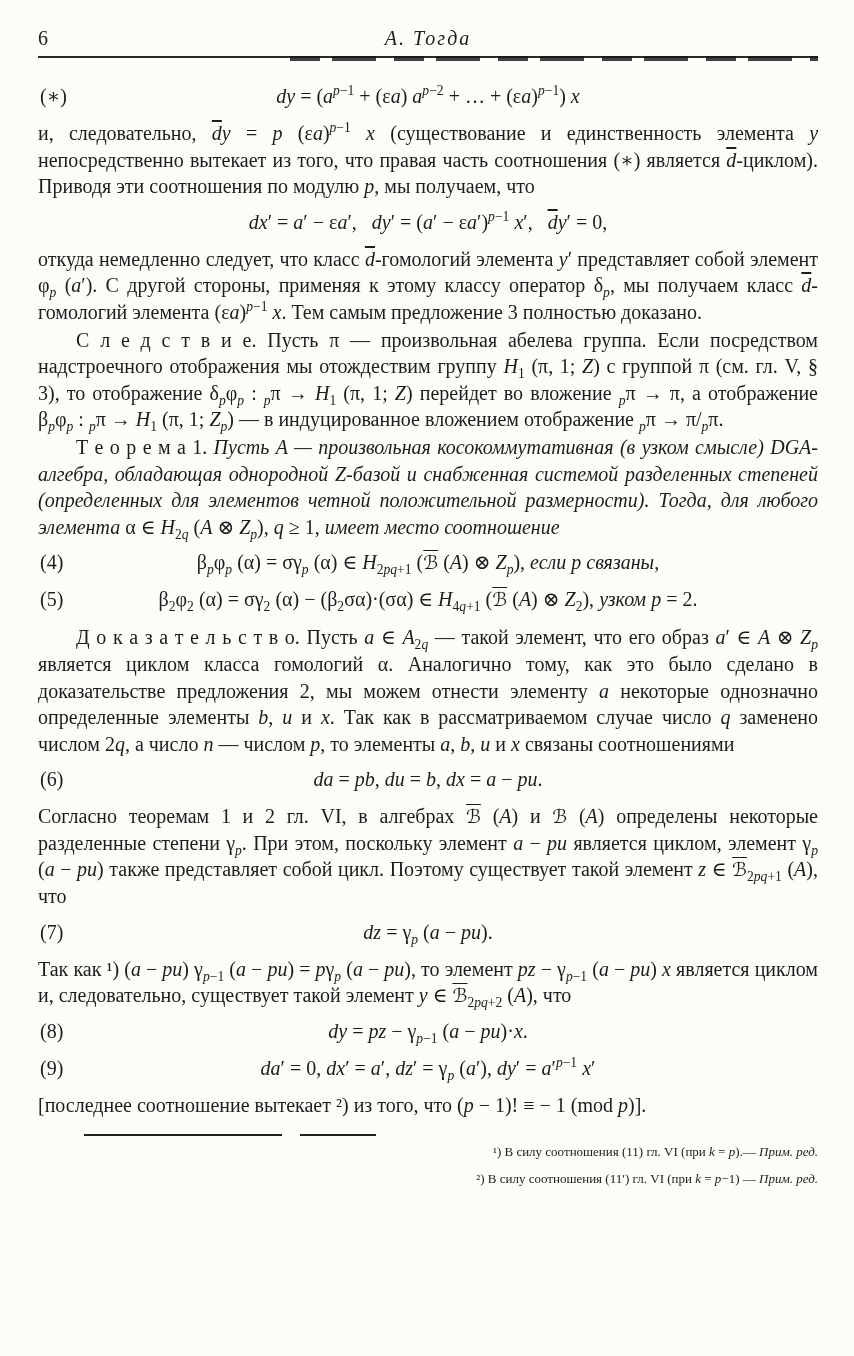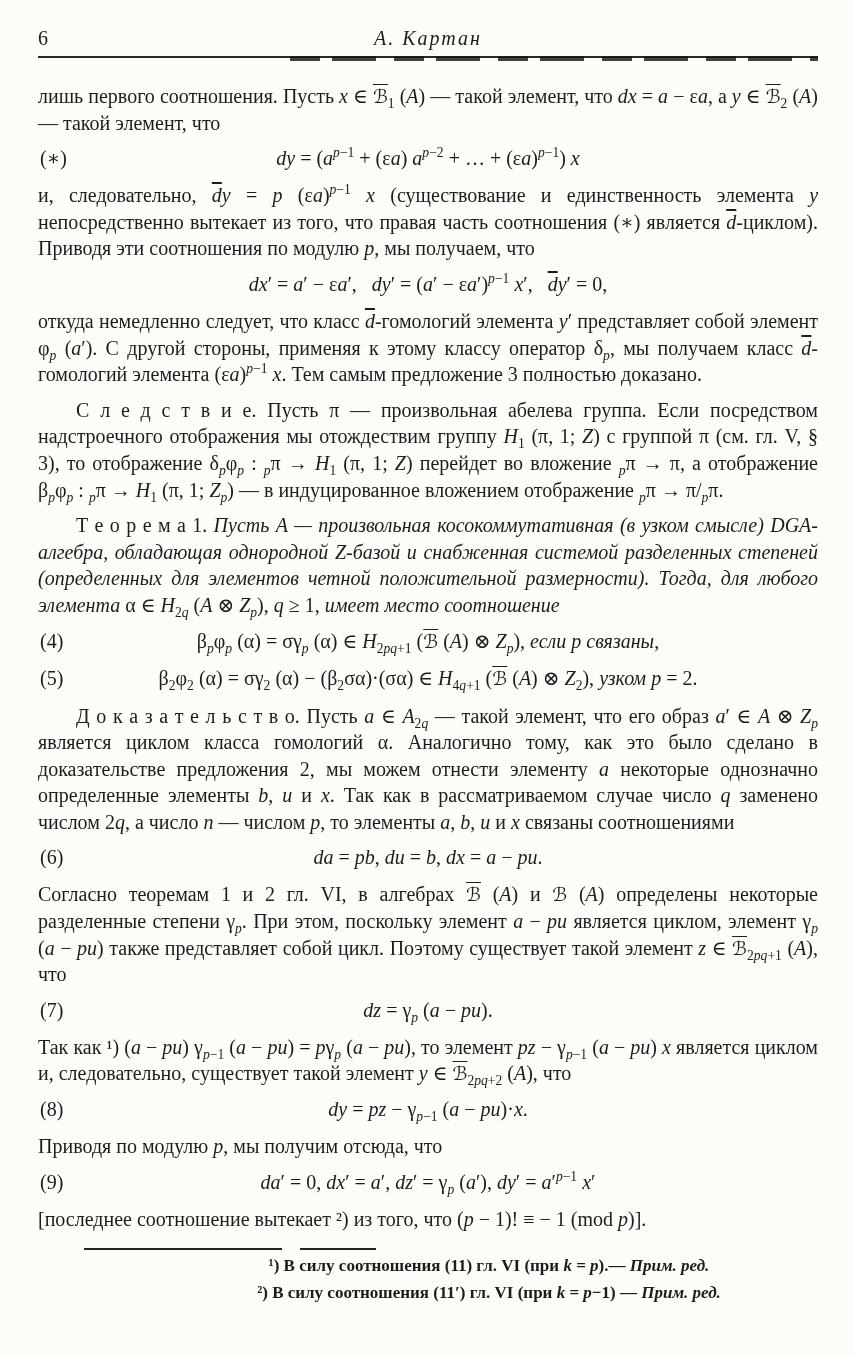--- a/index.html
+++ b/index.html
@@ -37,21 +37,21 @@
     opacity:.8;
   }
 
   
   .body { margin-top:25px; }
   .p {
     font-size:20px; line-height:26.6px;
     text-align:justify;
     margin:0;
   }
-  .p + .p { margin-top:9px; }
+  .p + .p { margin-top:1px; }
   .indent { text-indent:38px; }
   .sp8 { margin-top:11px; }
 
   
   .eq {
     position:relative;
     font-size:20px; line-height:26px;
     margin:9px 0 10px 0;
     min-height:27px;
   }
@@ -63,43 +63,41 @@
   .scr { font-family:"DejaVu Sans","DejaVu Serif",serif; font-size:.95em; }
 
   
   .fn-rule {
     margin-top:16px;
     width:292px; height:2px;
     background:linear-gradient(90deg,#222 0 198px,rgba(0,0,0,0) 198px 216px,#222 216px 292px);
     margin-left:46px;
   }
   .fn {
-    font-size:17px; line-height:23px;
+    font-size:13px; line-height:23px;
     margin:4px 0 0 0;
     padding-left:122px;
-    text-align:center;
-    font-weight:bold;
+    text-align:right;
   }
 </style>
 </head>
 <body>
 
 <div class="page">
   <div class="col">
 
     <div class="hdr">
       <span class="hdr-num">6</span>
-      <span class="hdr-title">А. Картан</span>
+      <span class="hdr-title">А. Тогда</span>
       <div class="hdr-rule"></div>
       <div class="hdr-artifact"></div>
     </div>
 
     <div class="body">
 
-      <p class="p">лишь первого соотношения. Пусть <i>x</i> ∈ <o class="scr">ℬ</o><sub>1</sub> (<i>A</i>) — такой элемент, что <i>dx</i> = <i>a</i> − ε<i>a</i>, а <i>y</i> ∈ <o class="scr">ℬ</o><sub>2</sub> (<i>A</i>) — такой элемент, что</p>
 
       <div class="eq">
         <span class="eq-num">(∗)</span>
         <span class="eq-body"><i>dy</i> = (<i>a</i><sup><i>p</i>−1</sup> + (ε<i>a</i>) <i>a</i><sup><i>p</i>−2</sup> + … + (ε<i>a</i>)<sup><i>p</i>−1</sup>) <i>x</i></span>
       </div>
 
       <p class="p">и, следовательно, <o><i>d</i></o><i>y</i> = <i>p</i> (ε<i>a</i>)<sup><i>p</i>−1</sup> <i>x</i> (существование и единственность элемента <i>y</i> непосредственно вытекает из того, что правая часть соотношения (∗) является <o><i>d</i></o>-циклом). Приводя эти соотношения по модулю <i>p</i>, мы получаем, что</p>
 
       <div class="eq">
         <span class="eq-body"><i>dx</i>′ = <i>a</i>′ − ε<i>a</i>′,&nbsp;&nbsp; <i>dy</i>′ = (<i>a</i>′ − ε<i>a</i>′)<sup><i>p</i>−1</sup> <i>x</i>′,&nbsp;&nbsp; <o><i>d</i></o><i>y</i>′ = 0,</span>
@@ -135,21 +133,20 @@
         <span class="eq-body"><i>dz</i> = γ<sub><i>p</i></sub> (<i>a</i> − <i>pu</i>).</span>
       </div>
 
       <p class="p">Так как ¹) (<i>a</i> − <i>pu</i>) γ<sub><i>p</i>−1</sub> (<i>a</i> − <i>pu</i>) = <i>p</i>γ<sub><i>p</i></sub> (<i>a</i> − <i>pu</i>), то элемент  <i>pz</i> − γ<sub><i>p</i>−1</sub> (<i>a</i> − <i>pu</i>) <i>x</i> является циклом и, следовательно, существует такой элемент <i>y</i> ∈ <o class="scr">ℬ</o><sub>2<i>pq</i>+2</sub> (<i>A</i>), что</p>
 
       <div class="eq">
         <span class="eq-num">(8)</span>
         <span class="eq-body"><i>dy</i> = <i>pz</i> − γ<sub><i>p</i>−1</sub> (<i>a</i> − <i>pu</i>)·<i>x</i>.</span>
       </div>
 
-      <p class="p">Приводя по модулю <i>p</i>, мы получим отсюда, что</p>
 
       <div class="eq">
         <span class="eq-num">(9)</span>
         <span class="eq-body"><i>da</i>′ = 0,  <i>dx</i>′ = <i>a</i>′,  <i>dz</i>′ = γ<sub><i>p</i></sub> (<i>a</i>′),  <i>dy</i>′ = <i>a</i>′<sup><i>p</i>−1</sup> <i>x</i>′</span>
       </div>
 
       <p class="p">[последнее соотношение вытекает ²) из того, что (<i>p</i> − 1)! ≡ − 1 (mod <i>p</i>)].</p>
 
       <div class="fn-rule"></div>
       <p class="fn">¹) В силу соотношения (11) гл. VI (при <i>k</i> = <i>p</i>).— <i>Прим. ред.</i></p>

